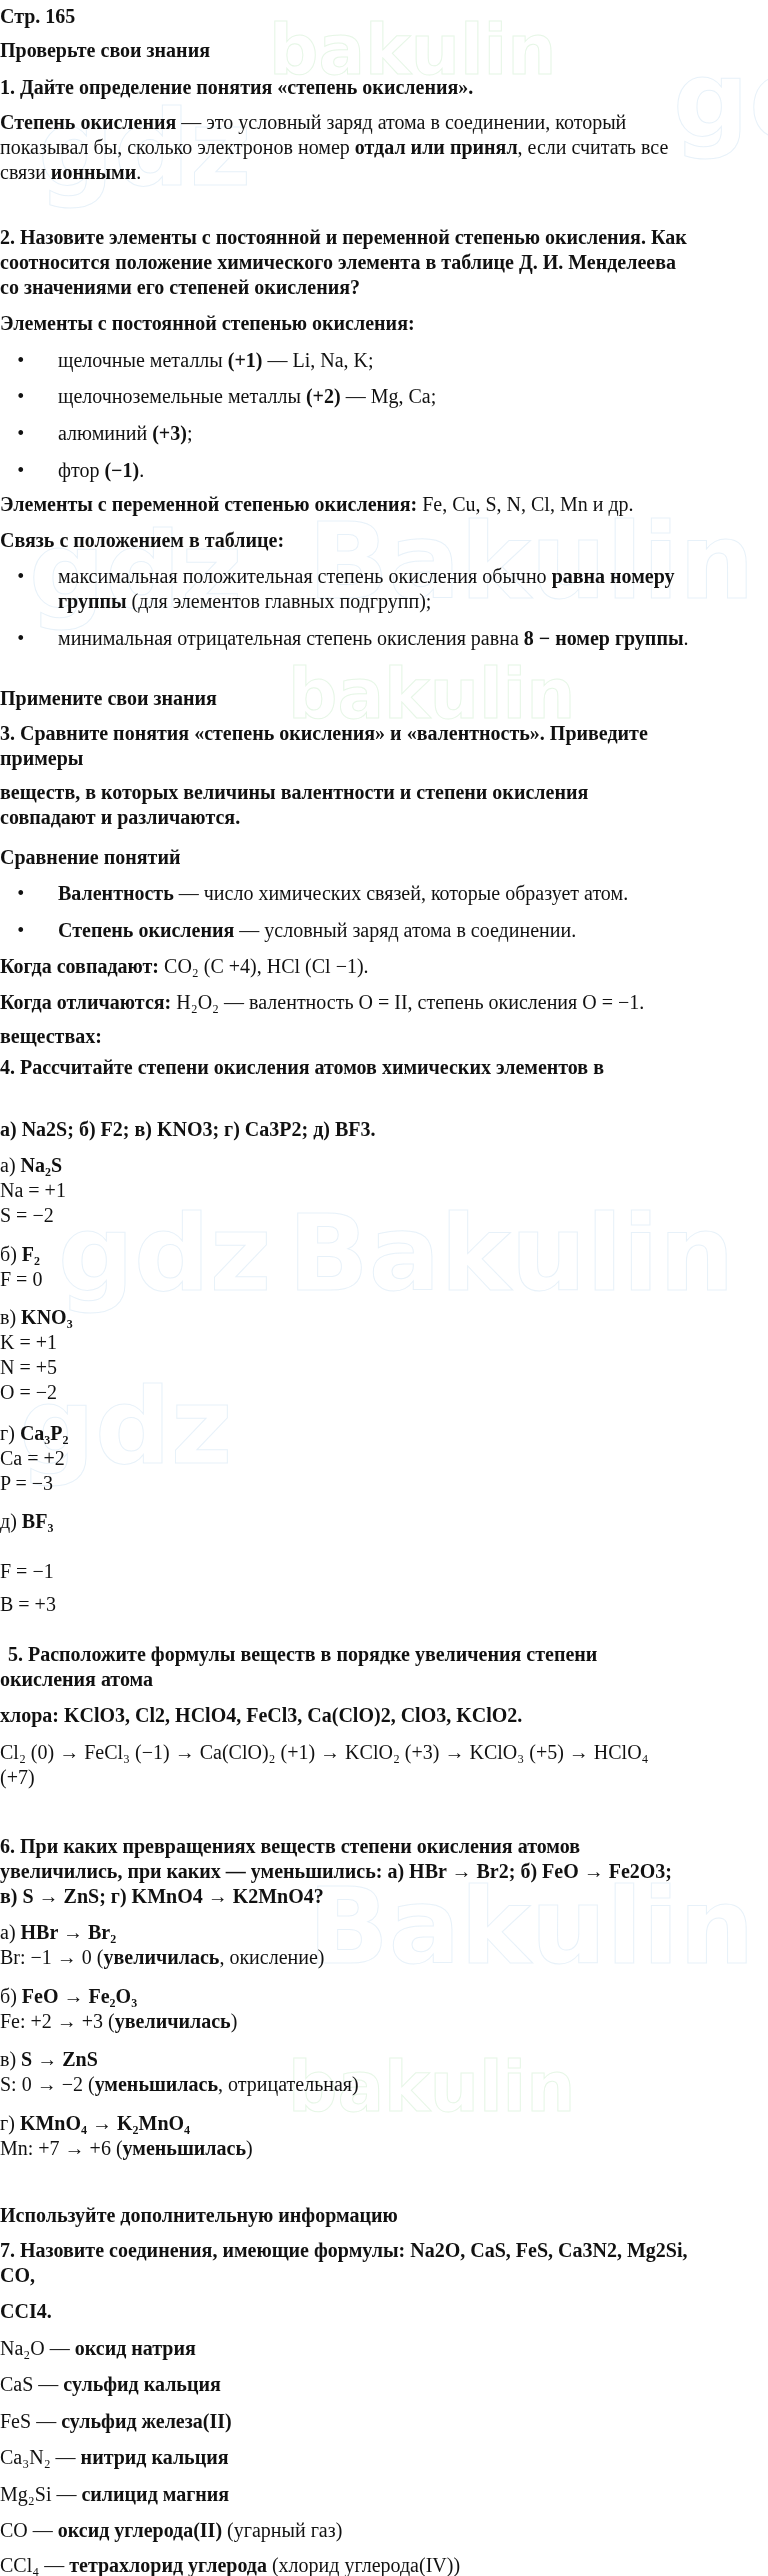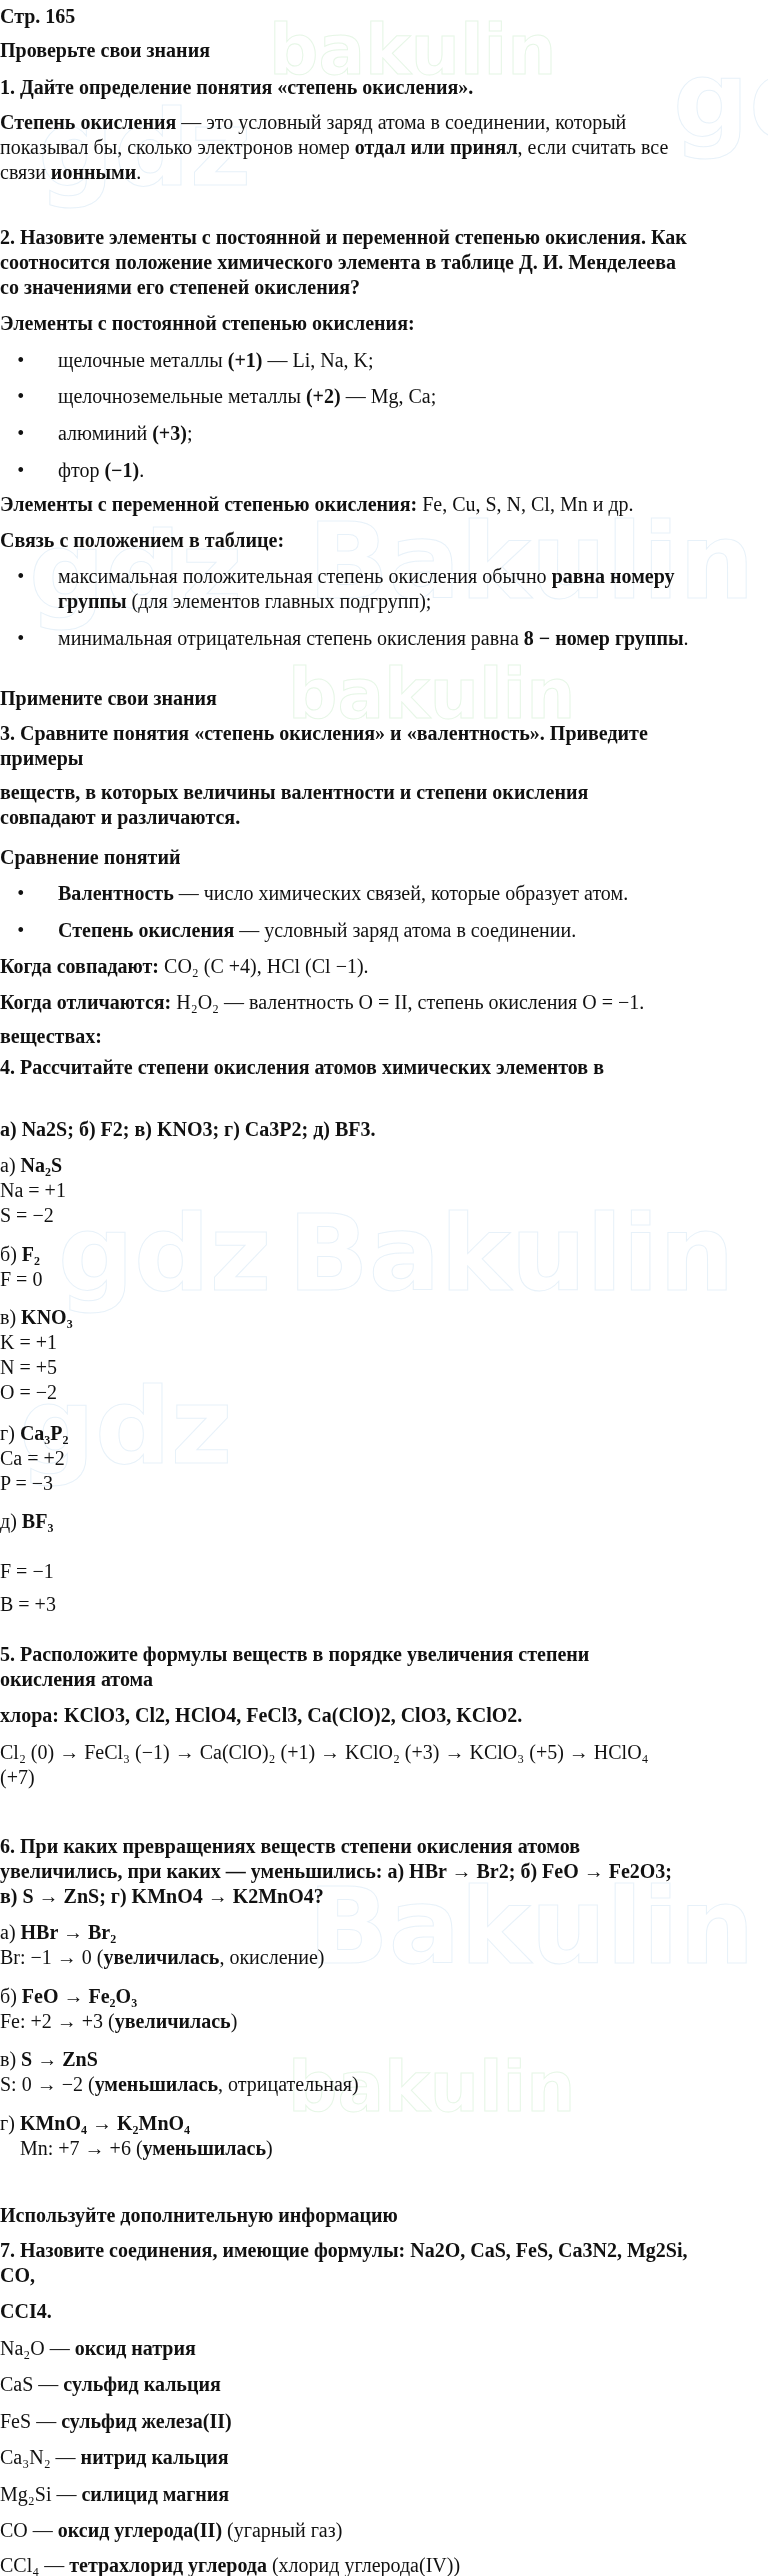--- a/index.html
+++ b/index.html
@@ -132,41 +132,41 @@
   <div class="line" style="top:1380px;">O = −2</div>
 
   <div class="line" style="top:1421px;"><span>г) </span><b>Ca₃P₂</b></div>
   <div class="line" style="top:1446px;">Ca = +2</div>
   <div class="line" style="top:1471px;">P = −3</div>
 
   <div class="line" style="top:1509px;"><span>д) </span><b>BF₃</b></div>
   <div class="line" style="top:1592px;">B = +3</div>
   <div class="line" style="top:1559px;">F = −1</div>
 
-  <div class="line h" style="top:1642px;">5. Расположите формулы веществ в порядке увеличения степени</div>
+  <div class="line h" style="top:1642px;padding-left:8px;">5. Расположите формулы веществ в порядке увеличения степени</div>
   <div class="line h" style="top:1667px;">окисления атома</div>
   <div class="line h" style="top:1703px;">хлора: KClO3, Cl2, HClO4, FeCl3, Ca(ClO)2, ClO3, KClO2.</div>
   <div class="line" style="top:1740px;">Cl₂ (0) → FeCl₃ (−1) → Ca(ClO)₂ (+1) → KClO₂ (+3) → KClO₃ (+5) → HClO₄</div>
   <div class="line" style="top:1765px;">(+7)</div>
 
   <div class="line h" style="top:1834px;">6. При каких превращениях веществ степени окисления атомов</div>
   <div class="line h" style="top:1859px;">увеличились, при каких — уменьшились: а) HBr → Br2; б) FeO → Fe2O3;</div>
   <div class="line h" style="top:1884px;">в) S → ZnS; г) KMnO4 → K2MnO4?</div>
 
   <div class="line" style="top:1920px;"><span>а) </span><b>HBr → Br₂</b></div>
   <div class="line" style="top:1945px;"><span>Br: −1 → 0 (</span><b>увеличилась</b><span>, окисление)</span></div>
 
   <div class="line" style="top:1984px;"><span>б) </span><b>FeO → Fe₂O₃</b></div>
   <div class="line" style="top:2009px;"><span>Fe: +2 → +3 (</span><b>увеличилась</b><span>)</span></div>
 
   <div class="line" style="top:2047px;"><span>в) </span><b>S → ZnS</b></div>
   <div class="line" style="top:2072px;"><span>S: 0 → −2 (</span><b>уменьшилась</b><span>, отрицательная)</span></div>
 
   <div class="line" style="top:2111px;"><span>г) </span><b>KMnO₄ → K₂MnO₄</b></div>
-  <div class="line" style="top:2136px;padding-left:20px;"><span>Mn: +7 → +6 (</span><b>уменьшилась</b><span>)</span></div>
+  <div class="line" style="top:2136px;"><span>Mn: +7 → +6 (</span><b>уменьшилась</b><span>)</span></div>
 
   <div class="line h" style="top:2203px;">Используйте дополнительную информацию</div>
 
   <div class="line h" style="top:2238px;">7. Назовите соединения, имеющие формулы: Na2O, CaS, FeS, Ca3N2, Mg2Si,</div>
   <div class="line h" style="top:2263px;">CO,</div>
   <div class="line h" style="top:2299px;">CCI4.</div>
 
   <div class="line" style="top:2336px;"><span>Na₂O</span><span> — </span><b>оксид натрия</b><span></span></div>
   <div class="line" style="top:2372px;"><span>CaS</span><span> — </span><b>сульфид кальция</b><span></span></div>
   <div class="line" style="top:2409px;"><span>FeS</span><span> — </span><b>сульфид железа(II)</b><span></span></div>

